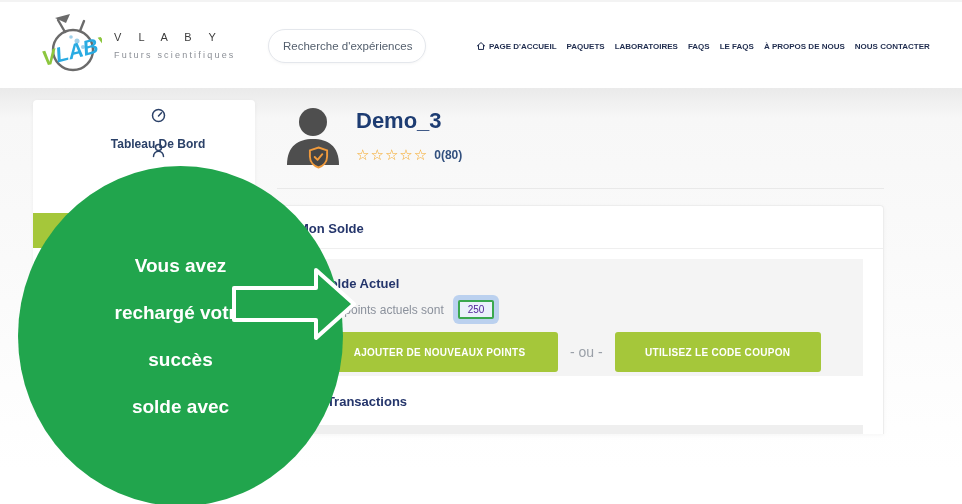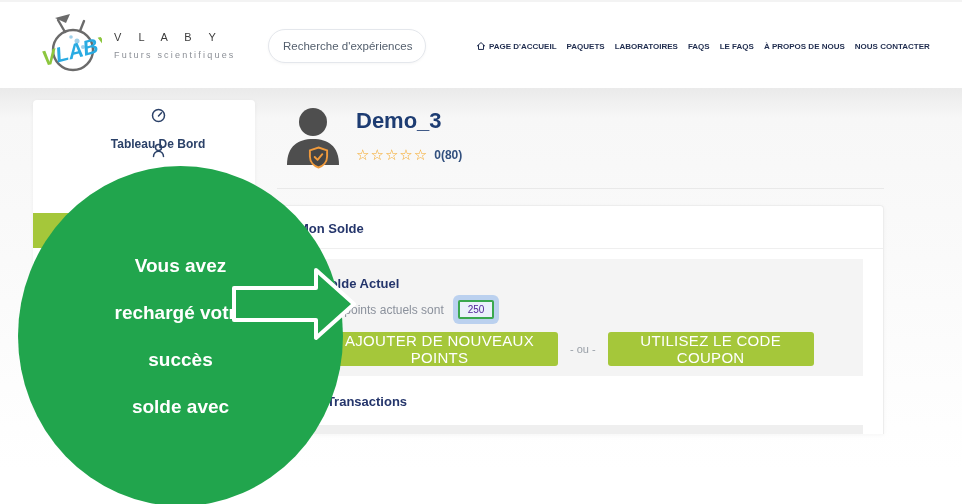--- a/index.html
+++ b/index.html
@@ -44,26 +44,26 @@
   
   .card { position:absolute; left:277px; top:205px; width:607px; height:229px; background:#fff; border:1px solid #ededed;
     border-bottom:none; border-radius:4px 4px 0 0; box-shadow:0 1px 4px rgba(0,0,0,.04); z-index:1; overflow:hidden; }
   .card-title { padding:15px 20px 12px 20px; font-size:13px; font-weight:bold; color:#24356b; border-bottom:1px solid #efefef; }
   .panel { position:absolute; left:18px; top:53px; width:567px; height:117px; background:#f4f4f4; padding:17px 0 0 25px; }
   .panel-title { font-size:13px; font-weight:bold; color:#24356b; }
   .points-line { margin-top:9px; font-size:12px; color:#8b919c; display:flex; align-items:center; }
   .points-value { display:inline-block; margin-left:14px; padding:2px 8px; font-size:10px; color:#4c1d95; background:#eaf1fb;
     border:2px solid #3aa84f; border-radius:2px; box-shadow:0 0 0 5px rgba(140,180,235,.55); }
   .btn-row { margin-top:13px; display:flex; align-items:center; gap:12px; }
-  .lime-btn { height:34px; display:flex; align-items:center; justify-content:center; background:#a5c73a; color:#fff;
-    font-size:15px; font-weight:normal; letter-spacing:.3px; border:none; border-radius:3px; cursor:pointer;
+  .lime-btn { height:40px; display:flex; align-items:center; justify-content:center; background:#a5c73a; color:#fff;
+    font-size:10px; font-weight:bold; letter-spacing:.3px; border:none; border-radius:3px; cursor:pointer;
     font-family:"Liberation Sans",sans-serif; }
   .btn-add { width:237px; }
   .btn-coupon { width:206px; }
-  .or-sep { font-size:11px; color:#9aa0a8; }
+  .or-sep { font-size:14px; color:#9aa0a8; }
   .tx-title { position:absolute; left:20px; top:188px; font-size:13px; font-weight:bold; color:#24356b; }
   .tx-header-bar { position:absolute; left:18px; top:219px; width:567px; height:10px; background:#efefef; }
 
   
   .bubble { position:absolute; left:18px; top:172px; width:325px; height:340px; background:#21a54d; border-radius:50%;
     z-index:5; display:flex; flex-direction:column; align-items:center; justify-content:center; transform:translateY(-6px); }
   .bubble-line { color:#fff; font-size:19px; font-weight:bold; line-height:47px; text-align:center; }
   .arrow { position:absolute; left:230px; top:262px; width:128px; height:82px; z-index:6; }
 </style>
 </head>

